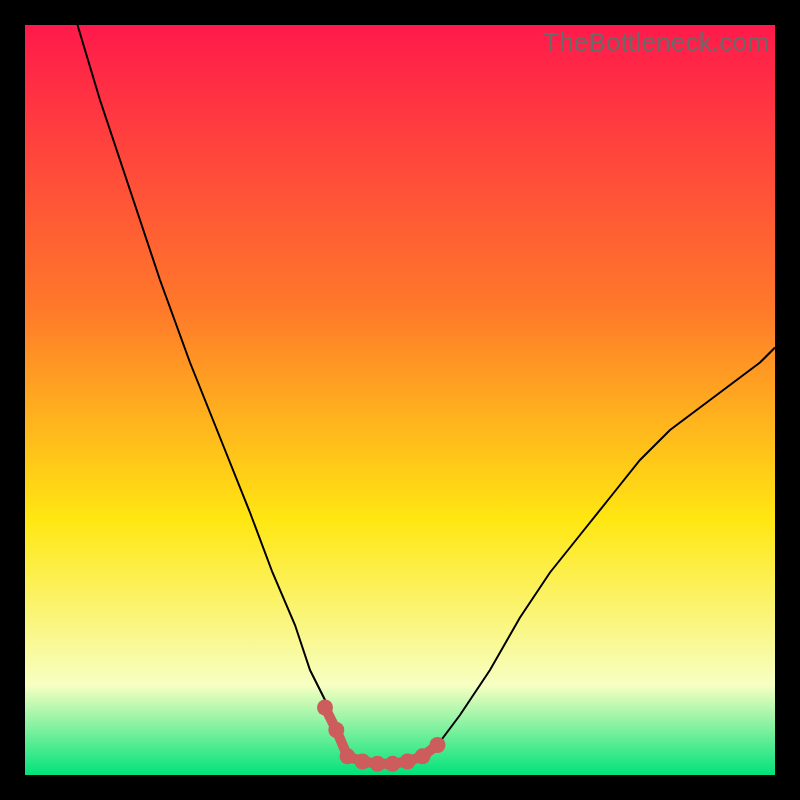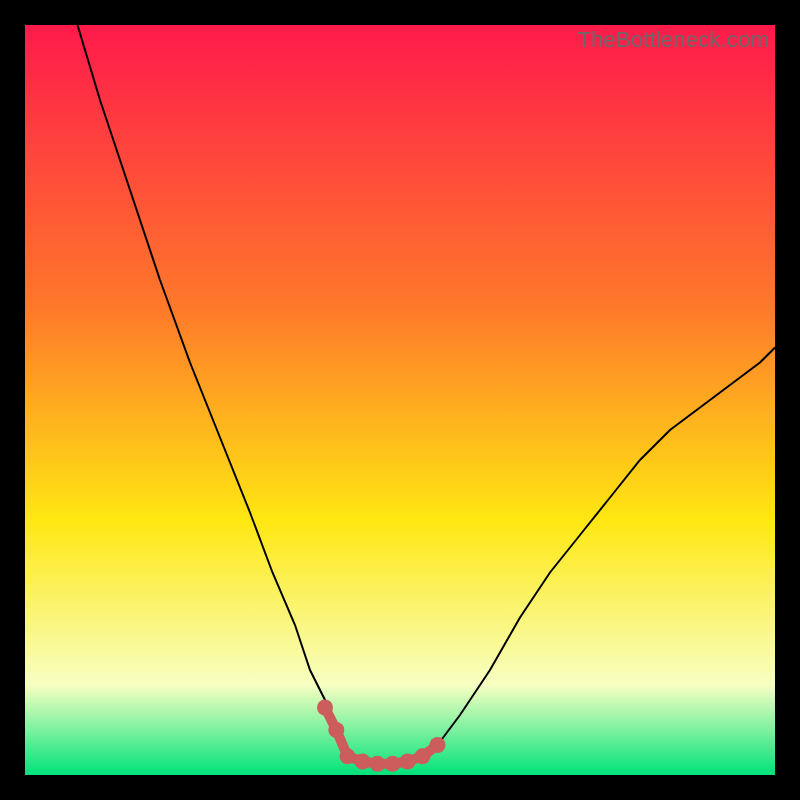--- a/index.html
+++ b/index.html
@@ -22,21 +22,21 @@
     top: 25px;
     width: 750px;
     height: 750px;
     overflow: hidden;
   }
   .watermark {
     position: absolute;
     top: 2px;
     right: 6px;
     color: #6a6a6a;
-    font-size: 22px;
+    font-size: 26px;
     letter-spacing: 0.2px;
     font-weight: 400;
     pointer-events: none;
     user-select: none;
     z-index: 10;
   }
   svg { display: block; }
 </style>
 </head>
 <body>

